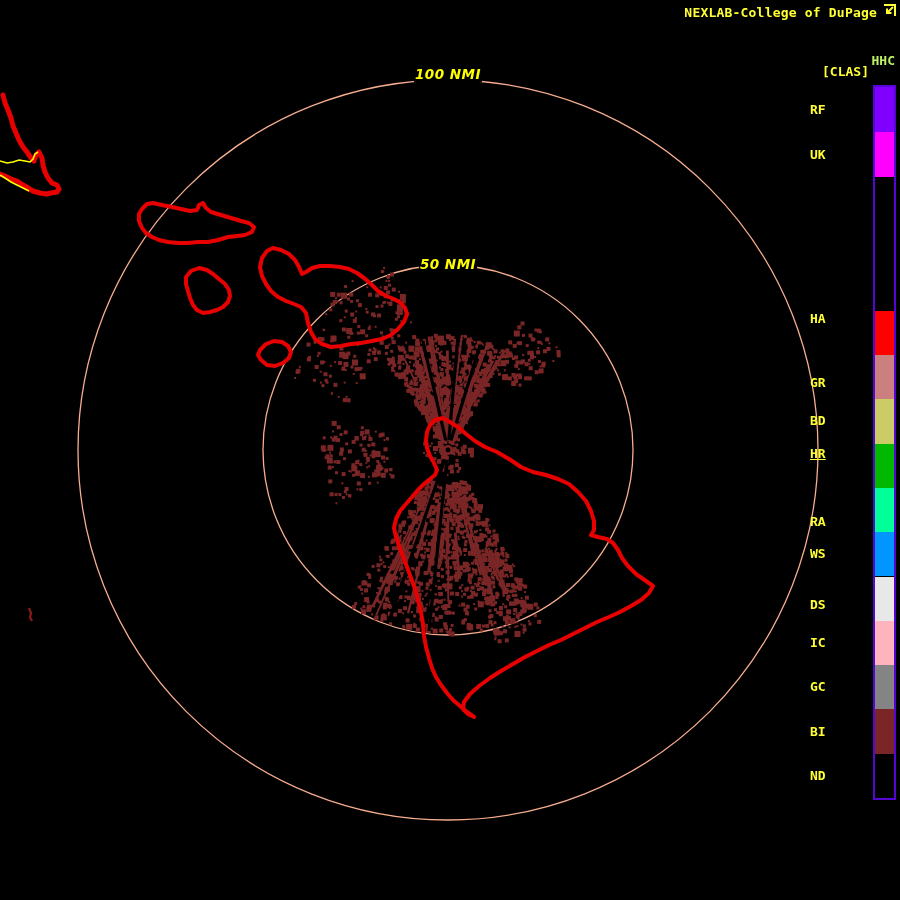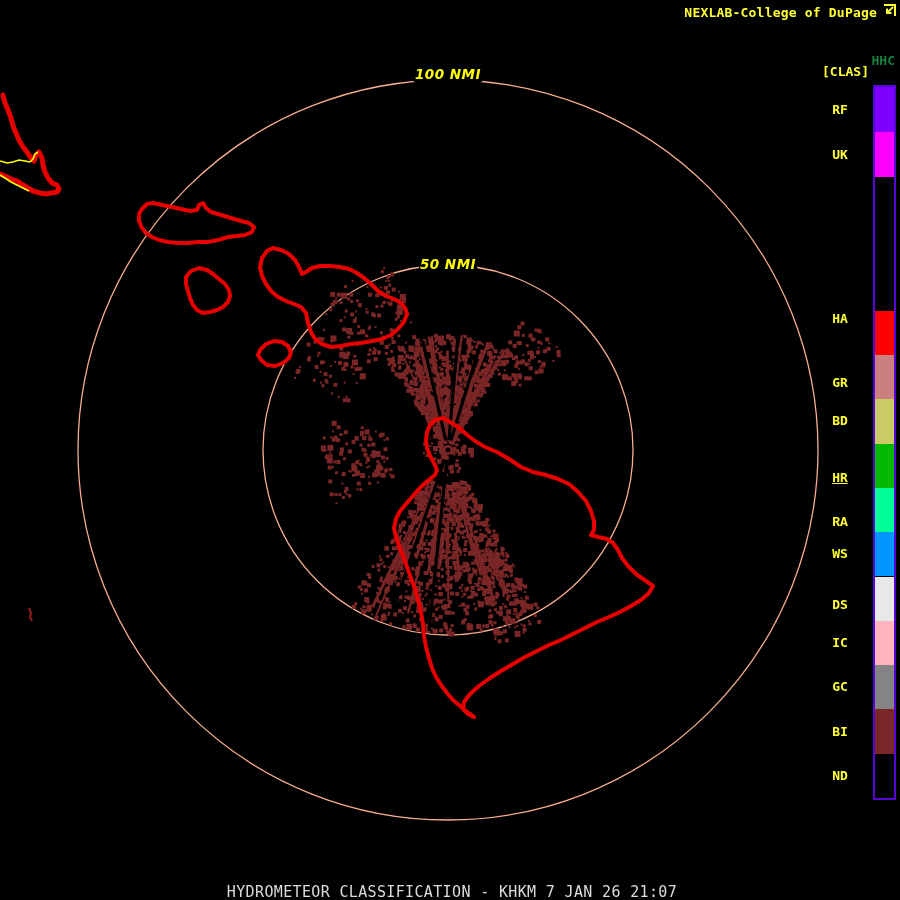--- a/index.html
+++ b/index.html
@@ -2,26 +2,26 @@
 <html><head>
 <meta charset="utf-8">
 <style>
   html,body{margin:0;padding:0;background:#000;}
   #app{position:relative;width:900px;height:900px;background:#000;overflow:hidden;
        font-family:"DejaVu Sans Mono",monospace;}
   svg text{font-family:"DejaVu Sans",sans-serif;}
   #brand{position:absolute;top:5px;right:23px;font-size:13px;font-weight:bold;
          color:#FFFF33;letter-spacing:0.2px;white-space:nowrap;cursor:pointer;}
   #brand-icon{position:absolute;top:3px;right:3px;width:16px;height:16px;}
-  #legend-title1{position:absolute;top:53px;right:5px;font-size:13px;font-weight:bold;color:#15803d;}
+  #legend-title1{position:absolute;top:53px;right:5px;font-size:13px;font-weight:bold;color:#bef264;}
   #legend-title2{position:absolute;top:64px;right:31px;font-size:13px;font-weight:bold;color:#FFFF33;margin-left:10px;}
   #legend-bar{position:absolute;left:873px;top:85px;width:23px;height:715px;
               border:2px solid #5506D6;box-sizing:border-box;background:#000;}
   .legend-seg{position:absolute;left:0;width:100%;}
-  .legend-label{position:absolute;width:60px;text-align:center;right:30px;height:16px;
+  .legend-label{position:absolute;width:60px;text-align:left;right:30px;height:16px;
                 font-size:13px;font-weight:bold;color:#FFFF33;
                 font-family:"DejaVu Sans Mono",monospace;line-height:16px;}
   #footer{position:absolute;top:883px;left:452px;transform:translateX(-50%);
           font-size:15px;letter-spacing:0.35px;color:#DCDCDC;white-space:nowrap;
           font-family:"DejaVu Sans Mono",monospace;}
   .ringlabel{font-family:"DejaVu Sans",sans-serif;font-size:13.5px;font-style:italic;
              font-weight:bold;fill:#FFFF00;letter-spacing:0.5px;}
 </style>
 </head>
 <body>
@@ -2611,24 +2611,23 @@
       <div class="legend-seg" style="top: 578.1px; height: 44.3px; background: rgb(132, 132, 132);"></div>
       <div class="legend-seg" style="top: 622.4px; height: 44.3px; background: rgb(122, 38, 38);"></div>
       <div class="legend-seg" style="top: 666.7px; height: 44.3px; background: rgb(0, 0, 0);"></div>
     </div>
   <div id="legend-labels">
       <div class="legend-label" style="top: 101.6px;">RF</div>
       <div class="legend-label" style="top: 146.8px;">UK</div>
       <div class="legend-label" style="top: 311px;">HA</div>
       <div class="legend-label" style="top: 375px;">GR</div>
       <div class="legend-label" style="top: 413.45px;">BD</div>
-      <div class="legend-label" style="top: 470px; text-decoration: underline;">HR</div>
+      <div class="legend-label" style="top: 446px; text-decoration: underline;">HR</div>
       <div class="legend-label" style="top: 515px; font-family: Liberation Mono, monospace;">RA</div>
       <div class="legend-label" style="top: 546.35px;">WS</div>
       <div class="legend-label" style="top: 597px;">DS</div>
       <div class="legend-label" style="top: 634.95px;">IC</div>
       <div class="legend-label" style="top: 679.25px;">GC</div>
       <div class="legend-label" style="top: 723.55px;">BI</div>
       <div class="legend-label" style="top: 767.85px;">ND</div>
     </div>
 
-  <div id="footer">HYDROMETEOR CLASSIFICATION - KHKM 7 JAN 26 21:07</div>
 </div>
 
 </body></html>

